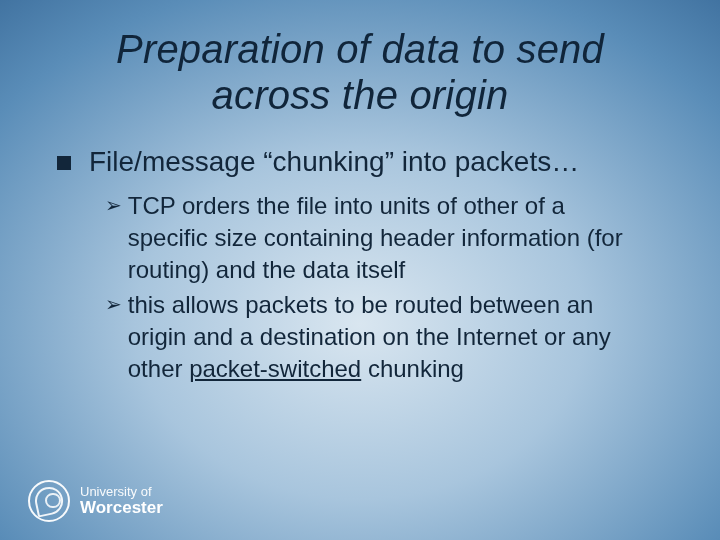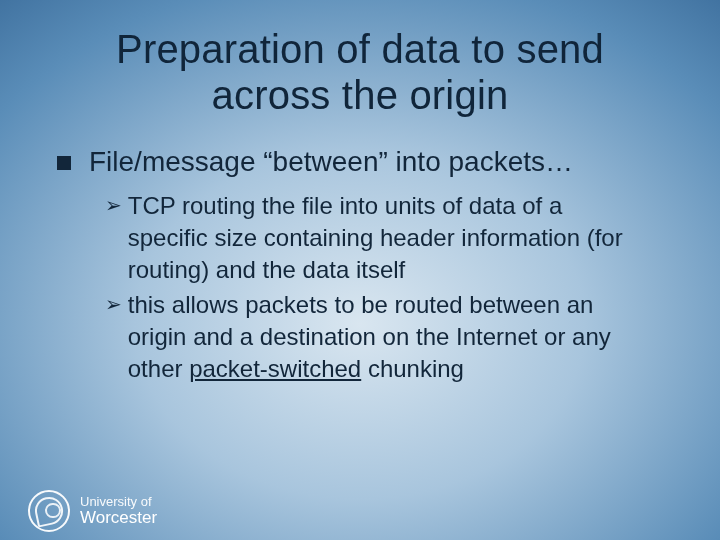--- a/index.html
+++ b/index.html
@@ -25,20 +25,21 @@
   }
 
   .title {
     text-align: center;
     font-size: 40px;
     font-weight: 400;
     line-height: 1.15;
     color: #10253a;
     margin: 6px auto 26px auto;
     letter-spacing: 0.2px;
+    font-style: italic;
   }
 
   .bullet-row {
     display: flex;
     align-items: flex-start;
     margin-left: 12px;
     margin-bottom: 10px;
   }
   .square-bullet {
     flex: 0 0 14px;
@@ -78,21 +79,21 @@
     text-decoration: underline;
   }
 
   .footer {
     position: absolute;
     left: 0;
     bottom: 0;
     width: 642px;
     height: 60px;
     display: flex;
-    align-items: flex-end;
+    align-items: flex-start;
     justify-content: space-between;
     padding: 0 37px 8px 28px;
   }
 
   .logo {
     display: flex;
     align-items: center;
     gap: 10px;
   }
   .logo-mark {
@@ -123,46 +124,46 @@
     border-radius: 50%;
     top: 28%;
     left: 40%;
   }
   .logo-text {
     color: #fff;
     line-height: 1.05;
     font-size: 15px;
   }
   .logo-text .l1 { font-size: 13px; opacity: 0.95; }
-  .logo-text .l2 { font-size: 17px; font-weight: 400; }
+  .logo-text .l2 { font-size: 17px; font-weight: 700; }
 
   .url {
     color: rgba(255,255,255,0.9);
     font-size: 14px;
     letter-spacing: 0.3px;
   }
 </style>
 </head>
 <body>
 
 <div class="slide">
 
   <h1 class="title">
     <span>Preparation of data to send</span><br>
     <span>across the origin</span>
   </h1>
 
   <div class="bullet-row">
     <div class="square-bullet"></div>
-    <div class="bullet-text">File/message “between” into packets…</div>
+    <div class="bullet-text">File/message “chunking” into packets…</div>
   </div>
 
   <div class="sub-row">
     <div class="chevron">➢</div>
-    <div class="sub-text">TCP routing the file into units of data of a specific size containing header information (for routing) and the data itself</div>
+    <div class="sub-text">TCP orders the file into units of other of a specific size containing header information (for routing) and the data itself</div>
   </div>
 
   <div class="sub-row">
     <div class="chevron">➢</div>
     <div class="sub-text">
       <span>this allows packets to be routed between an origin and a destination on the Internet or any other </span><span class="underline">packet-switched</span><span> chunking</span>
     </div>
   </div>
 
   <div class="footer">

